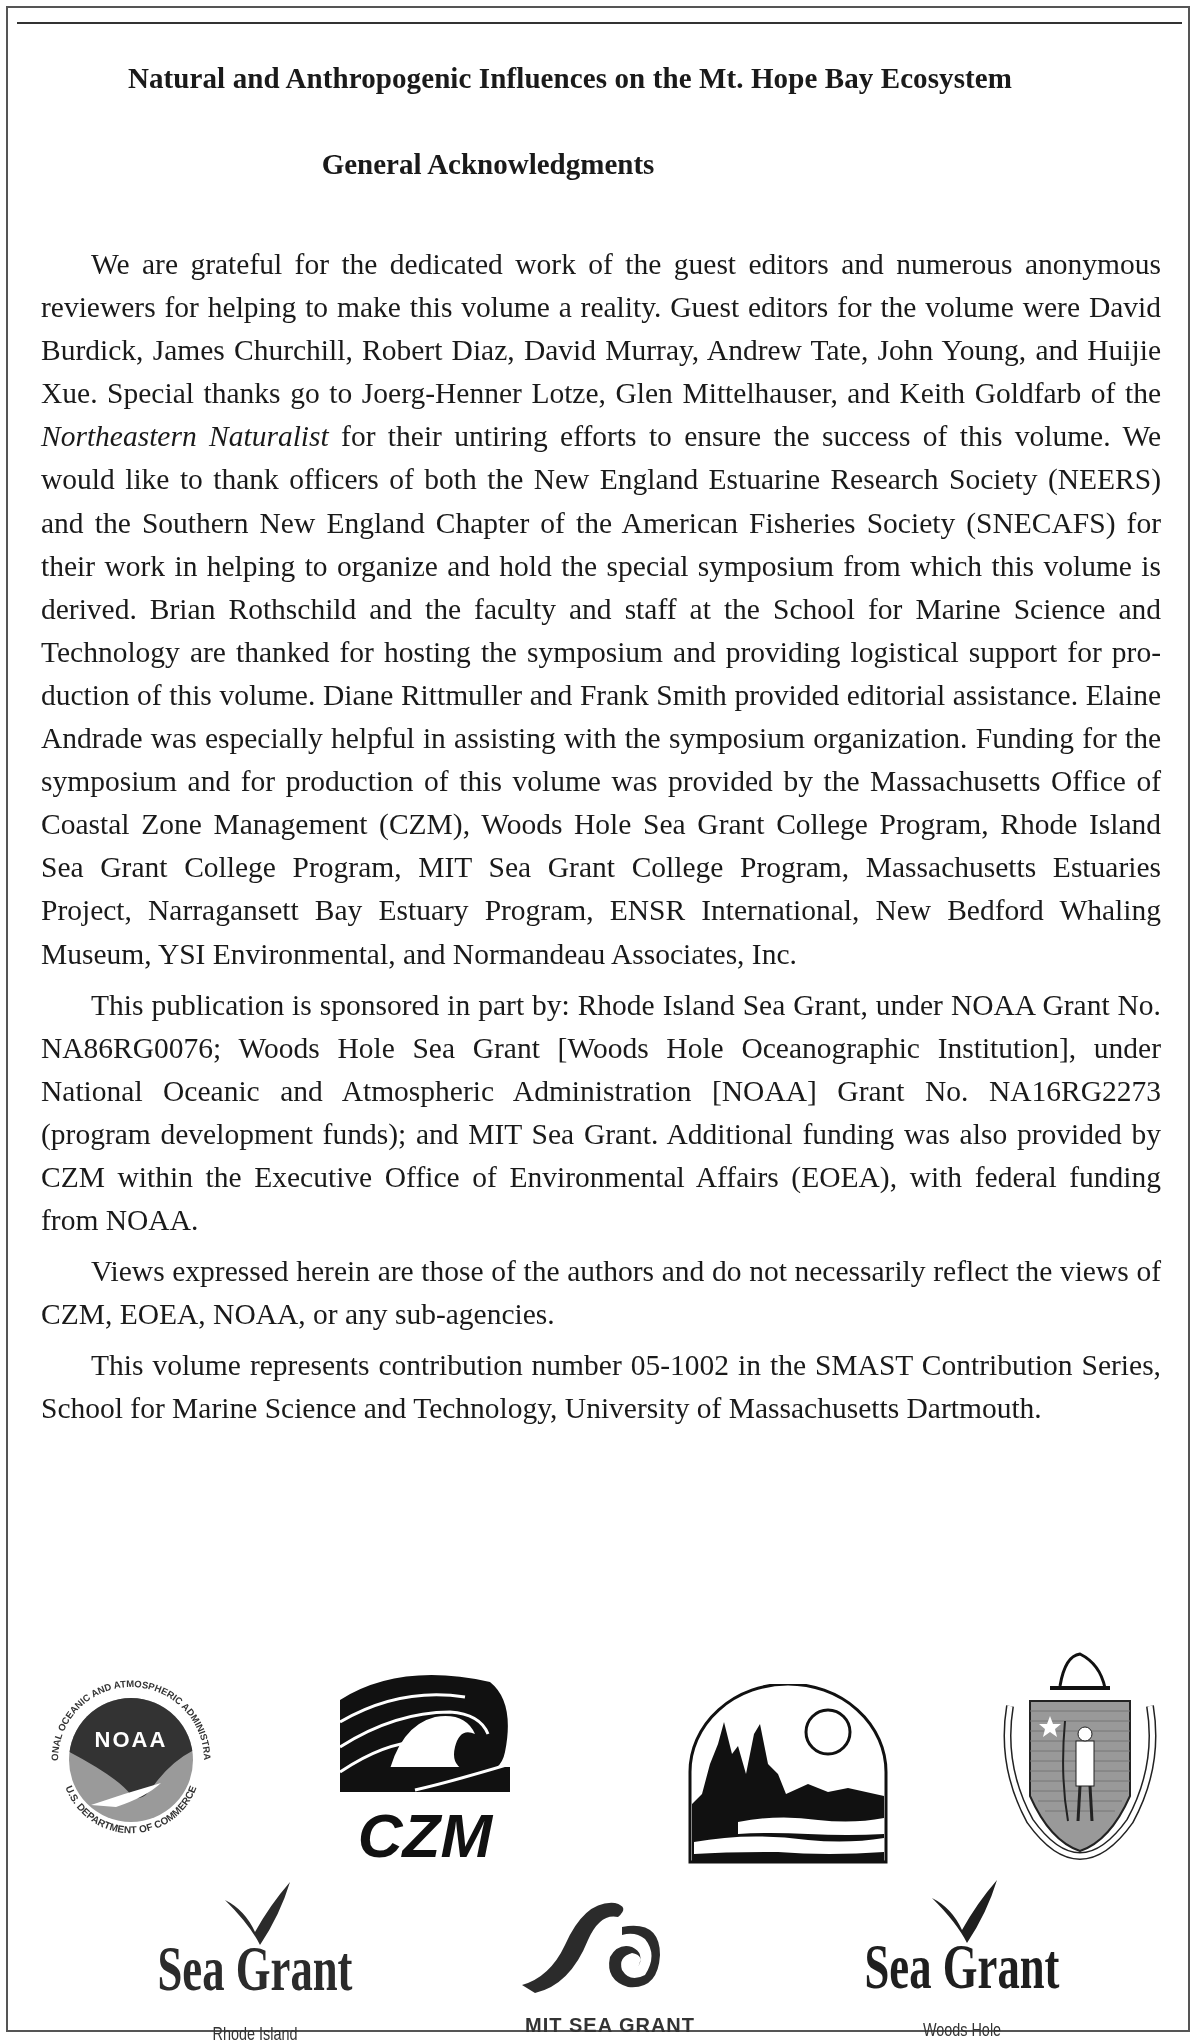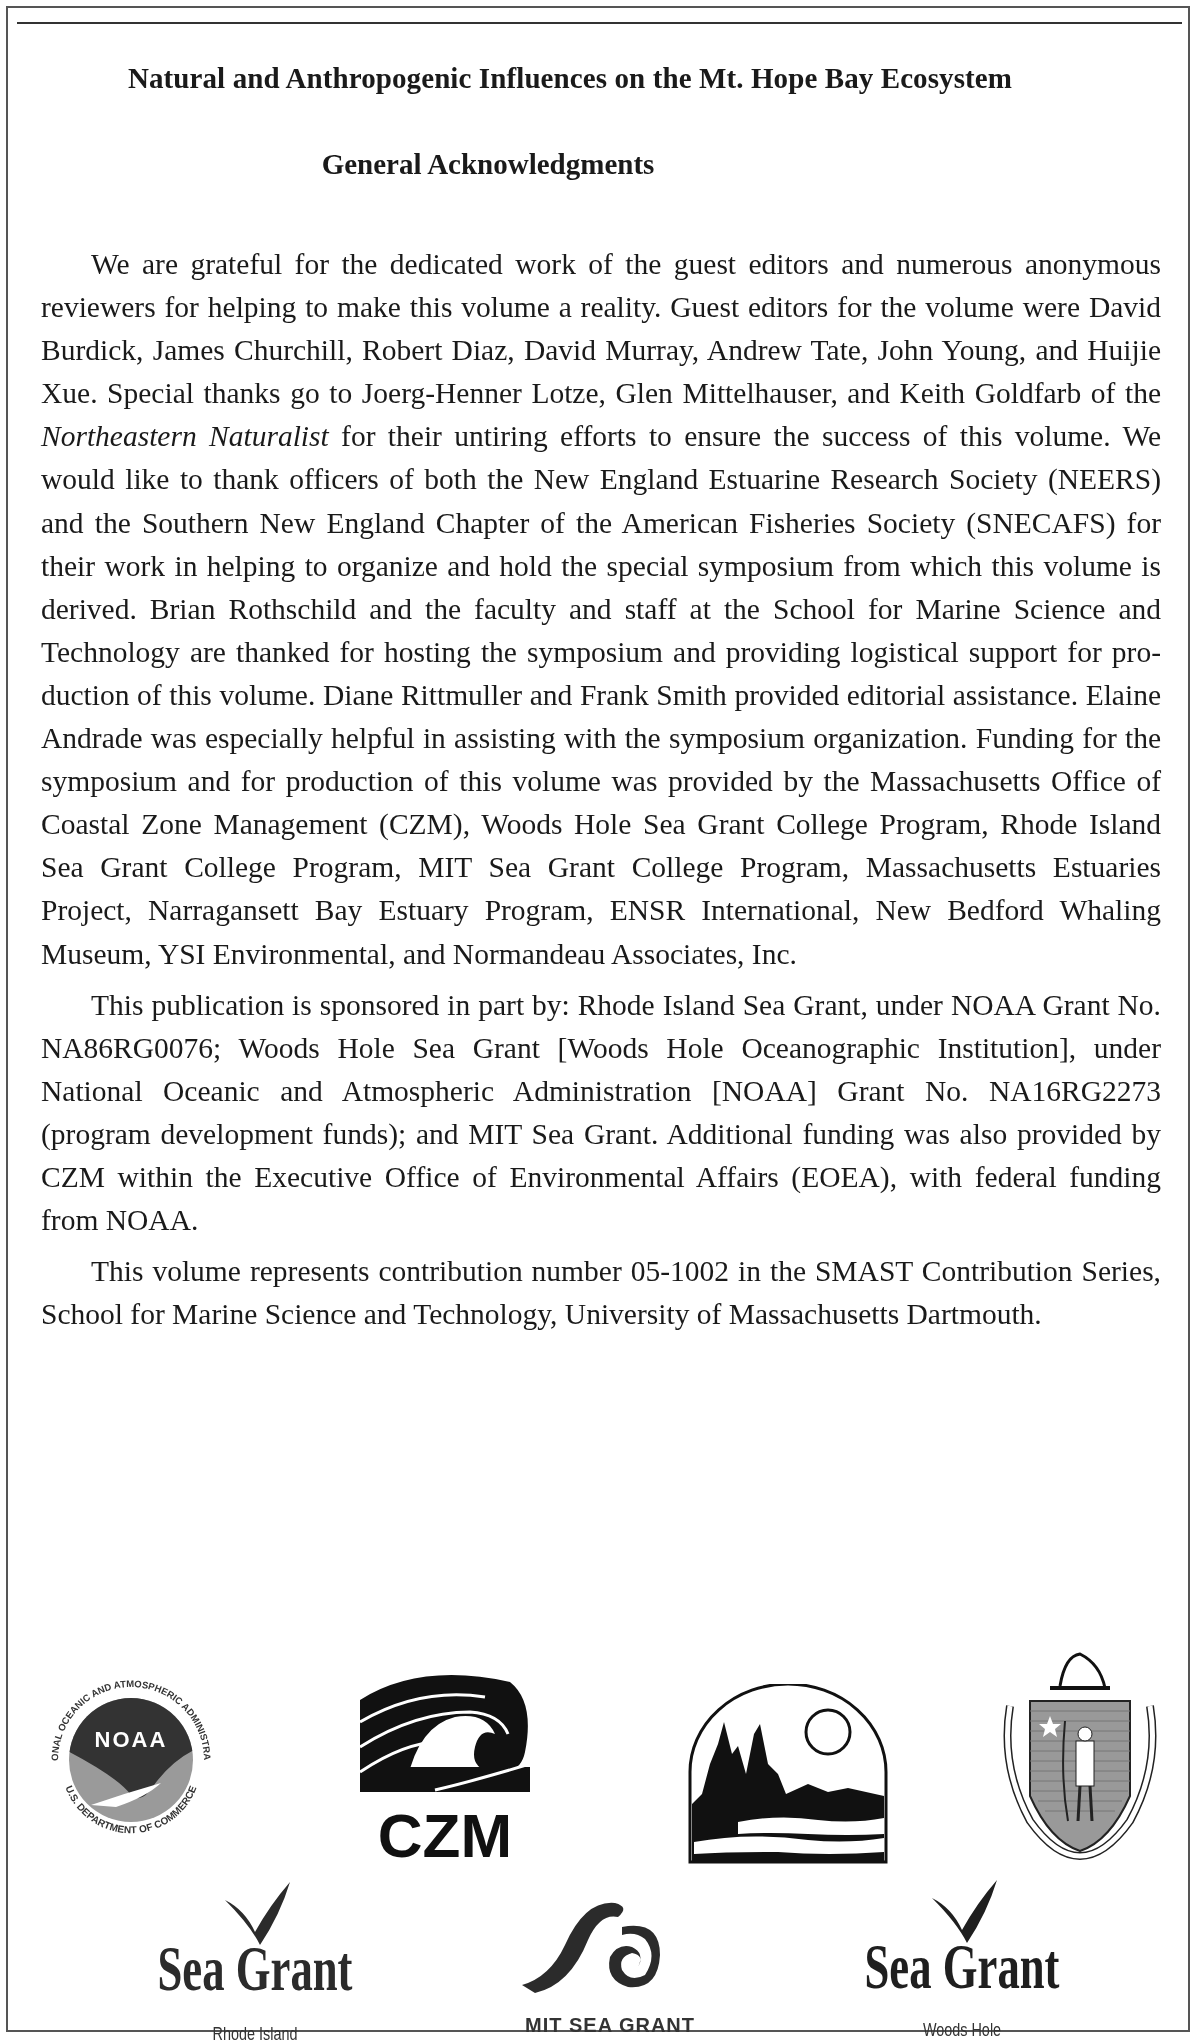--- a/index.html
+++ b/index.html
@@ -25,20 +25,21 @@
 
 <div class="frame"></div>
 <div class="top-rule"></div>
 
 <div class="title">Natural and Anthropogenic Influences on the Mt. Hope Bay Ecosystem</div>
 <div class="subtitle">General Acknowledgments</div>
 
 <div class="body">
   <p><span>We are grateful for the dedicated work of the guest editors and numerous anonymous reviewers for helping to make this volume a reality. Guest editors for the volume were David Burdick, James Churchill, Robert Diaz, David Murray, Andrew Tate, John Young, and Huijie Xue. Special thanks go to Joerg-Henner Lotze, Glen Mittelhauser, and Keith Goldfarb of the </span><em>Northeastern Naturalist</em><span> for their untiring efforts to ensure the success of this volume. We would like to thank officers of both the New England Estuarine Research Society (NEERS) and the Southern New England Chapter of the American Fisheries Society (SNECAFS) for their work in helping to organize and hold the special symposium from which this volume is derived. Brian Rothschild and the faculty and staff at the School for Marine Science and Technology are thanked for hosting the symposium and providing logistical support for pro­duction of this volume. Diane Rittmuller and Frank Smith provided editorial assistance. Elaine Andrade was especially helpful in assisting with the sympo­sium organization. Funding for the symposium and for production of this volume was provided by the Massachusetts Office of Coastal Zone Manage­ment (CZM), Woods Hole Sea Grant College Program, Rhode Island Sea Grant College Program, MIT Sea Grant College Program, Massachusetts Estuaries Project, Narragansett Bay Estuary Program, ENSR International, New Bedford Whaling Museum, YSI Environmental, and Normandeau Associates, Inc.</span></p>
   <p>This publication is sponsored in part by: Rhode Island Sea Grant, under NOAA Grant No. NA86RG0076; Woods Hole Sea Grant [Woods Hole Oceanographic Institution], under National Oceanic and Atmospheric Ad­ministration [NOAA] Grant No. NA16RG2273 (program development funds); and MIT Sea Grant. Additional funding was also provided by CZM within the Executive Office of Environmental Affairs (EOEA), with federal funding from NOAA.</p>
+  <p>Views expressed herein are those of the authors and do not necessarily reflect the views of CZM, EOEA, NOAA, or any sub-agencies.</p>
   <p>This volume represents contribution number 05-1002 in the SMAST Contribution Series, School for Marine Science and Technology, University of Massachusetts Dartmouth.</p>
 </div>
 
 <div class="logo" style="left:36px; top:1665px;">
   <svg width="190" height="190" viewBox="0 0 190 190">
     <defs>
       <path id="ringTop" d="M 22 95 A 73 73 0 0 1 168 95"></path>
       <path id="ringBot" d="M 26 110 A 70 70 0 0 0 164 110"></path>
       <clipPath id="noaaClip">
           <circle cx="95" cy="95" r="62"></circle>
@@ -52,21 +53,21 @@
     <text x="95" y="82" text-anchor="middle" font-family="Liberation Sans, sans-serif" font-weight="bold" font-size="22" fill="#fff" letter-spacing="2">NOAA</text>
     <text font-family="Liberation Sans, sans-serif" font-size="9.5" font-weight="bold" fill="#333">
       <textPath href="#ringTop" startOffset="50%" text-anchor="middle">NATIONAL OCEANIC AND ATMOSPHERIC ADMINISTRATION</textPath>
     </text>
     <text font-family="Liberation Sans, sans-serif" font-size="10" font-weight="bold" fill="#333">
       <textPath href="#ringBot" startOffset="50%" text-anchor="middle">U.S. DEPARTMENT OF COMMERCE</textPath>
     </text>
   </svg>
 </div>
 
-<div class="logo" style="left:360px; top:1672px;">
+<div class="logo" style="left:340px; top:1672px;font-style:italic;">
   <svg width="170" height="190" viewBox="0 0 170 190">
     <path d="M 0 28 Q 60 -10 150 10 Q 175 30 165 80 Q 160 105 130 100 Q 110 95 115 75 Q 120 55 135 62 Q 125 40 95 45 Q 55 55 45 120 L 0 120 Z" fill="#111"></path>
     <path d="M 0 50 Q 60 15 125 25" stroke="#fff" stroke-width="3" fill="none"></path>
     <path d="M 0 75 Q 55 40 110 40 Q 140 42 148 62" stroke="#fff" stroke-width="3" fill="none"></path>
     <path d="M 0 100 Q 45 70 80 70" stroke="#fff" stroke-width="3" fill="none"></path>
     <path d="M 60 120 Q 75 70 110 60" stroke="#fff" stroke-width="3" fill="none"></path>
     <rect x="45" y="95" width="125" height="25" fill="#111"></rect>
     <path d="M 75 118 Q 110 110 170 92" stroke="#fff" stroke-width="3" fill="none"></path>
     <text x="85" y="185" text-anchor="middle" font-family="Liberation Sans, sans-serif" font-weight="bold" font-size="62" fill="#111">CZM</text>
   </svg>

